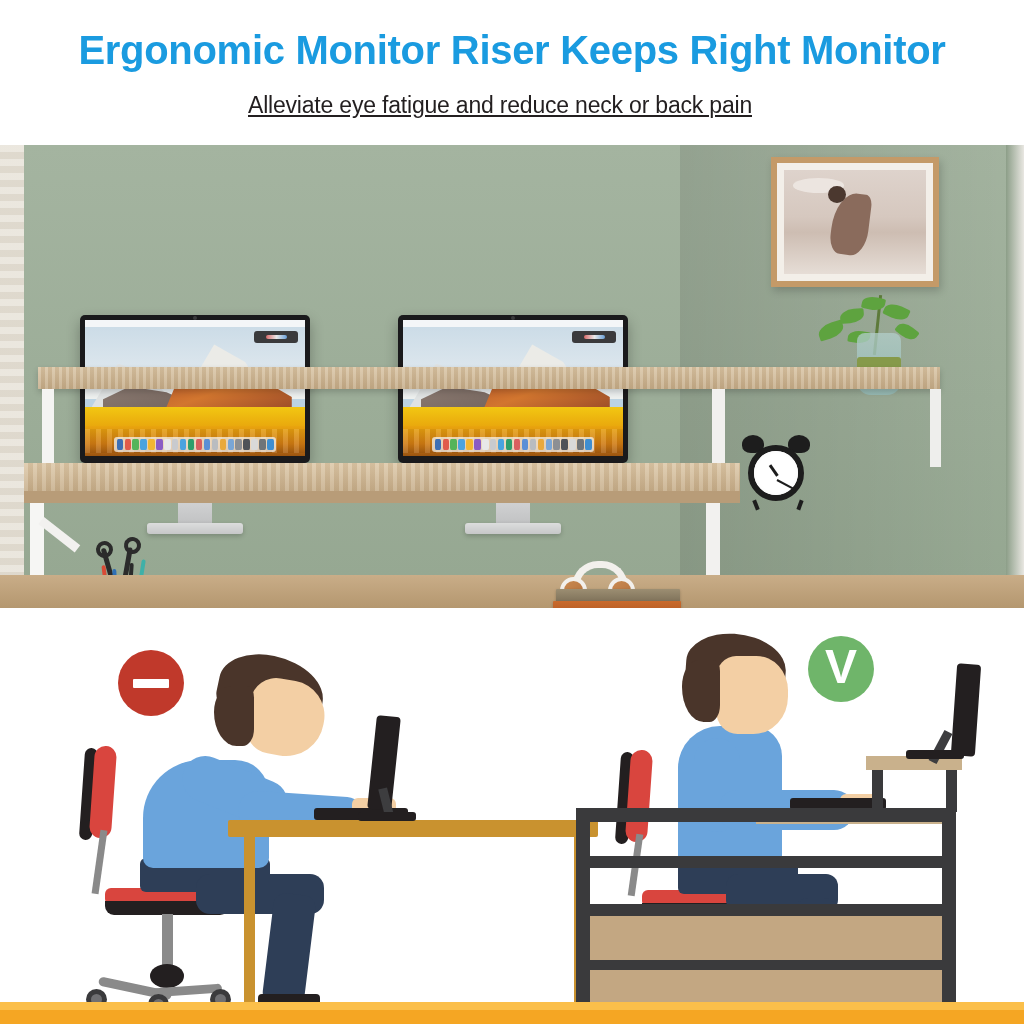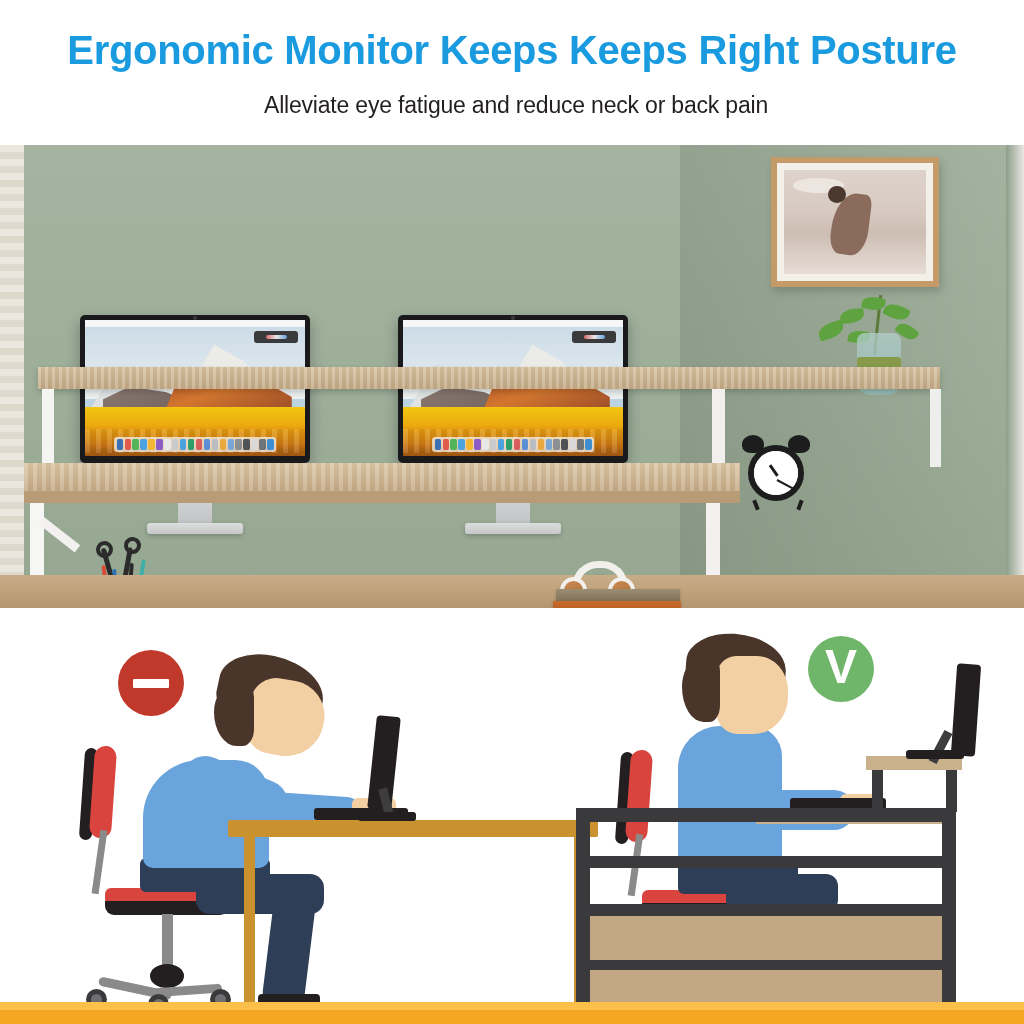--- a/index.html
+++ b/index.html
@@ -6,22 +6,22 @@
   html,body { width:1024px; height:1024px; background:#fff;
               font-family:"Liberation Sans", sans-serif; overflow:hidden; }
   .page { position:relative; width:1024px; height:1024px; background:#fff; }
 
   
   .header { position:absolute; left:0; top:0; width:1024px; height:145px;
             background:#fff; text-align:center; }
   .headline { position:absolute; left:0; top:28px; width:1024px;
               font-size:40px; font-weight:bold; color:#1A9BE0;
               letter-spacing:-0.3px; white-space:nowrap; }
-  .subhead { position:absolute; left:16px; top:92px; width:1000px;
-             font-size:23px; color:#231f20; letter-spacing:-0.2px; }
+  .subhead { position:absolute; left:0; top:92px; width:1000px;
+             font-size:23px; color:#231f20; letter-spacing:-0.2px;text-decoration:underline; }
 
   
   .photo { position:absolute; left:0; top:145px; width:1024px; height:463px;
            overflow:hidden; background:#9FAF9B; }
   .wall { position:absolute; inset:0;
           background:linear-gradient(180deg,#a4b4a0 0%,#9cad98 55%,#95a791 100%); }
   .wall-shadow { position:absolute; left:680px; top:0; width:344px; height:463px;
                  background:linear-gradient(90deg,rgba(0,0,0,.10),rgba(0,0,0,0)); }
   .curtain { position:absolute; left:0; top:0; width:24px; height:463px;
              background:repeating-linear-gradient(180deg,#efeae2 0 7px,#e2dbd0 7px 14px);
@@ -220,21 +220,21 @@
   .cab-frame { position:absolute; background:#3a3a3c; }
   .cab-panel { position:absolute; background:#c3a782; }
   .riser2-top { position:absolute; background:#c9b18c; }
 </style>
 </head>
 <body>
 
 <div class="page">
 
   <div class="header">
-    <div class="headline" style="color: rgb(26, 155, 224);">Ergonomic Monitor Keeps Keeps Right Posture</div>
+    <div class="headline" style="color: rgb(26, 155, 224);">Ergonomic Monitor Riser Keeps Right Monitor</div>
     <div class="subhead" style="color: rgb(35, 31, 32);">Alleviate eye fatigue and reduce neck or back pain</div>
   </div>
 
   <div class="photo">
     <div class="wall"></div>
     <div class="wall-shadow"></div>
     <div class="curtain"></div>
     <div class="right-wall-edge"></div>
 
     <div class="art-frame">

